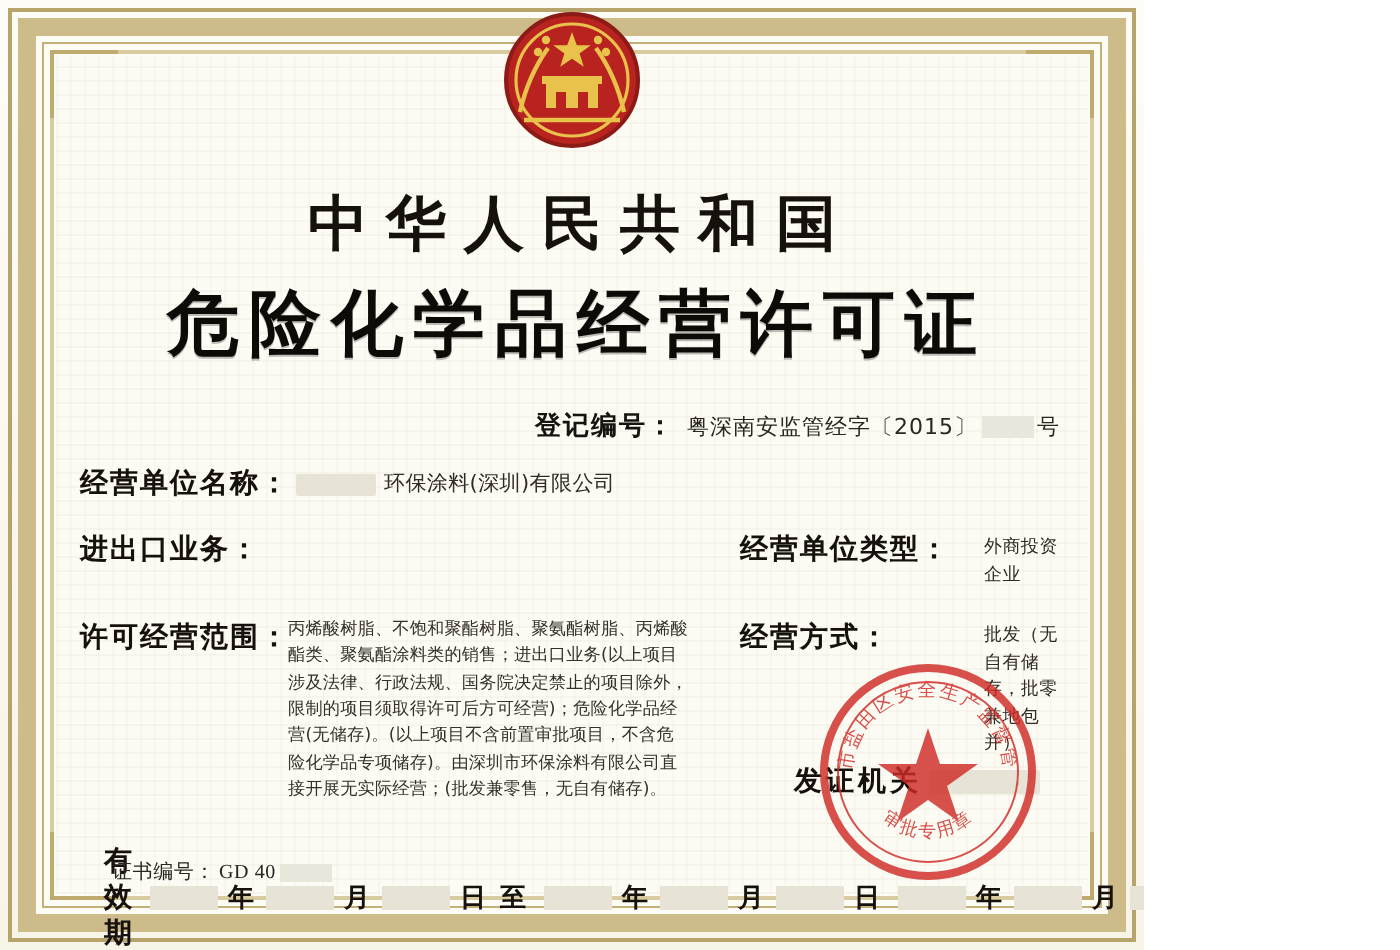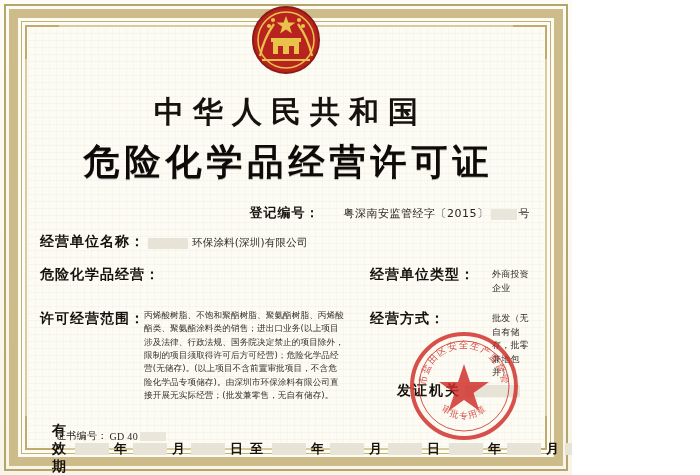--- a/index.html
+++ b/index.html
@@ -127,21 +127,21 @@
     text-indent: 5px;
     text-shadow: 0 1px 0 rgba(0,0,0,0.25);
   }
 
   .regno {
     position: absolute;
     top: 174px;
     right: 12px;
     display: flex;
     align-items: baseline;
-    gap: 24px;
+    gap: 6px;
     font-size: 13px;
     color: #171310;
   }
   .regno .label { font-weight: bold; letter-spacing: 1px; }
   .regno .value {
     font-size: 11px;
     color: #2a2520;
     letter-spacing: 0.5px;
   }
   .regno .redact {
@@ -343,21 +343,21 @@
         <div class="col-left">
           <span class="lbl w5">经营单位名称：</span>
           <span class="val">
             <span class="redact-bar w40"></span><span>环保涂料(深圳)有限公司</span>
           </span>
         </div>
       </div>
 
       <div class="row">
         <div class="col-left">
-          <span class="lbl w5">危险化学品经营：</span>
+          <span class="lbl w5">进出口业务：</span>
         </div>
         <div class="col-right">
           <span class="lbl w6">经营单位类型：</span>
           <span class="val small">外商投资企业</span>
         </div>
       </div>
 
       <div class="row">
         <div class="col-left">
           <span class="lbl w5">许可经营范围：</span>

